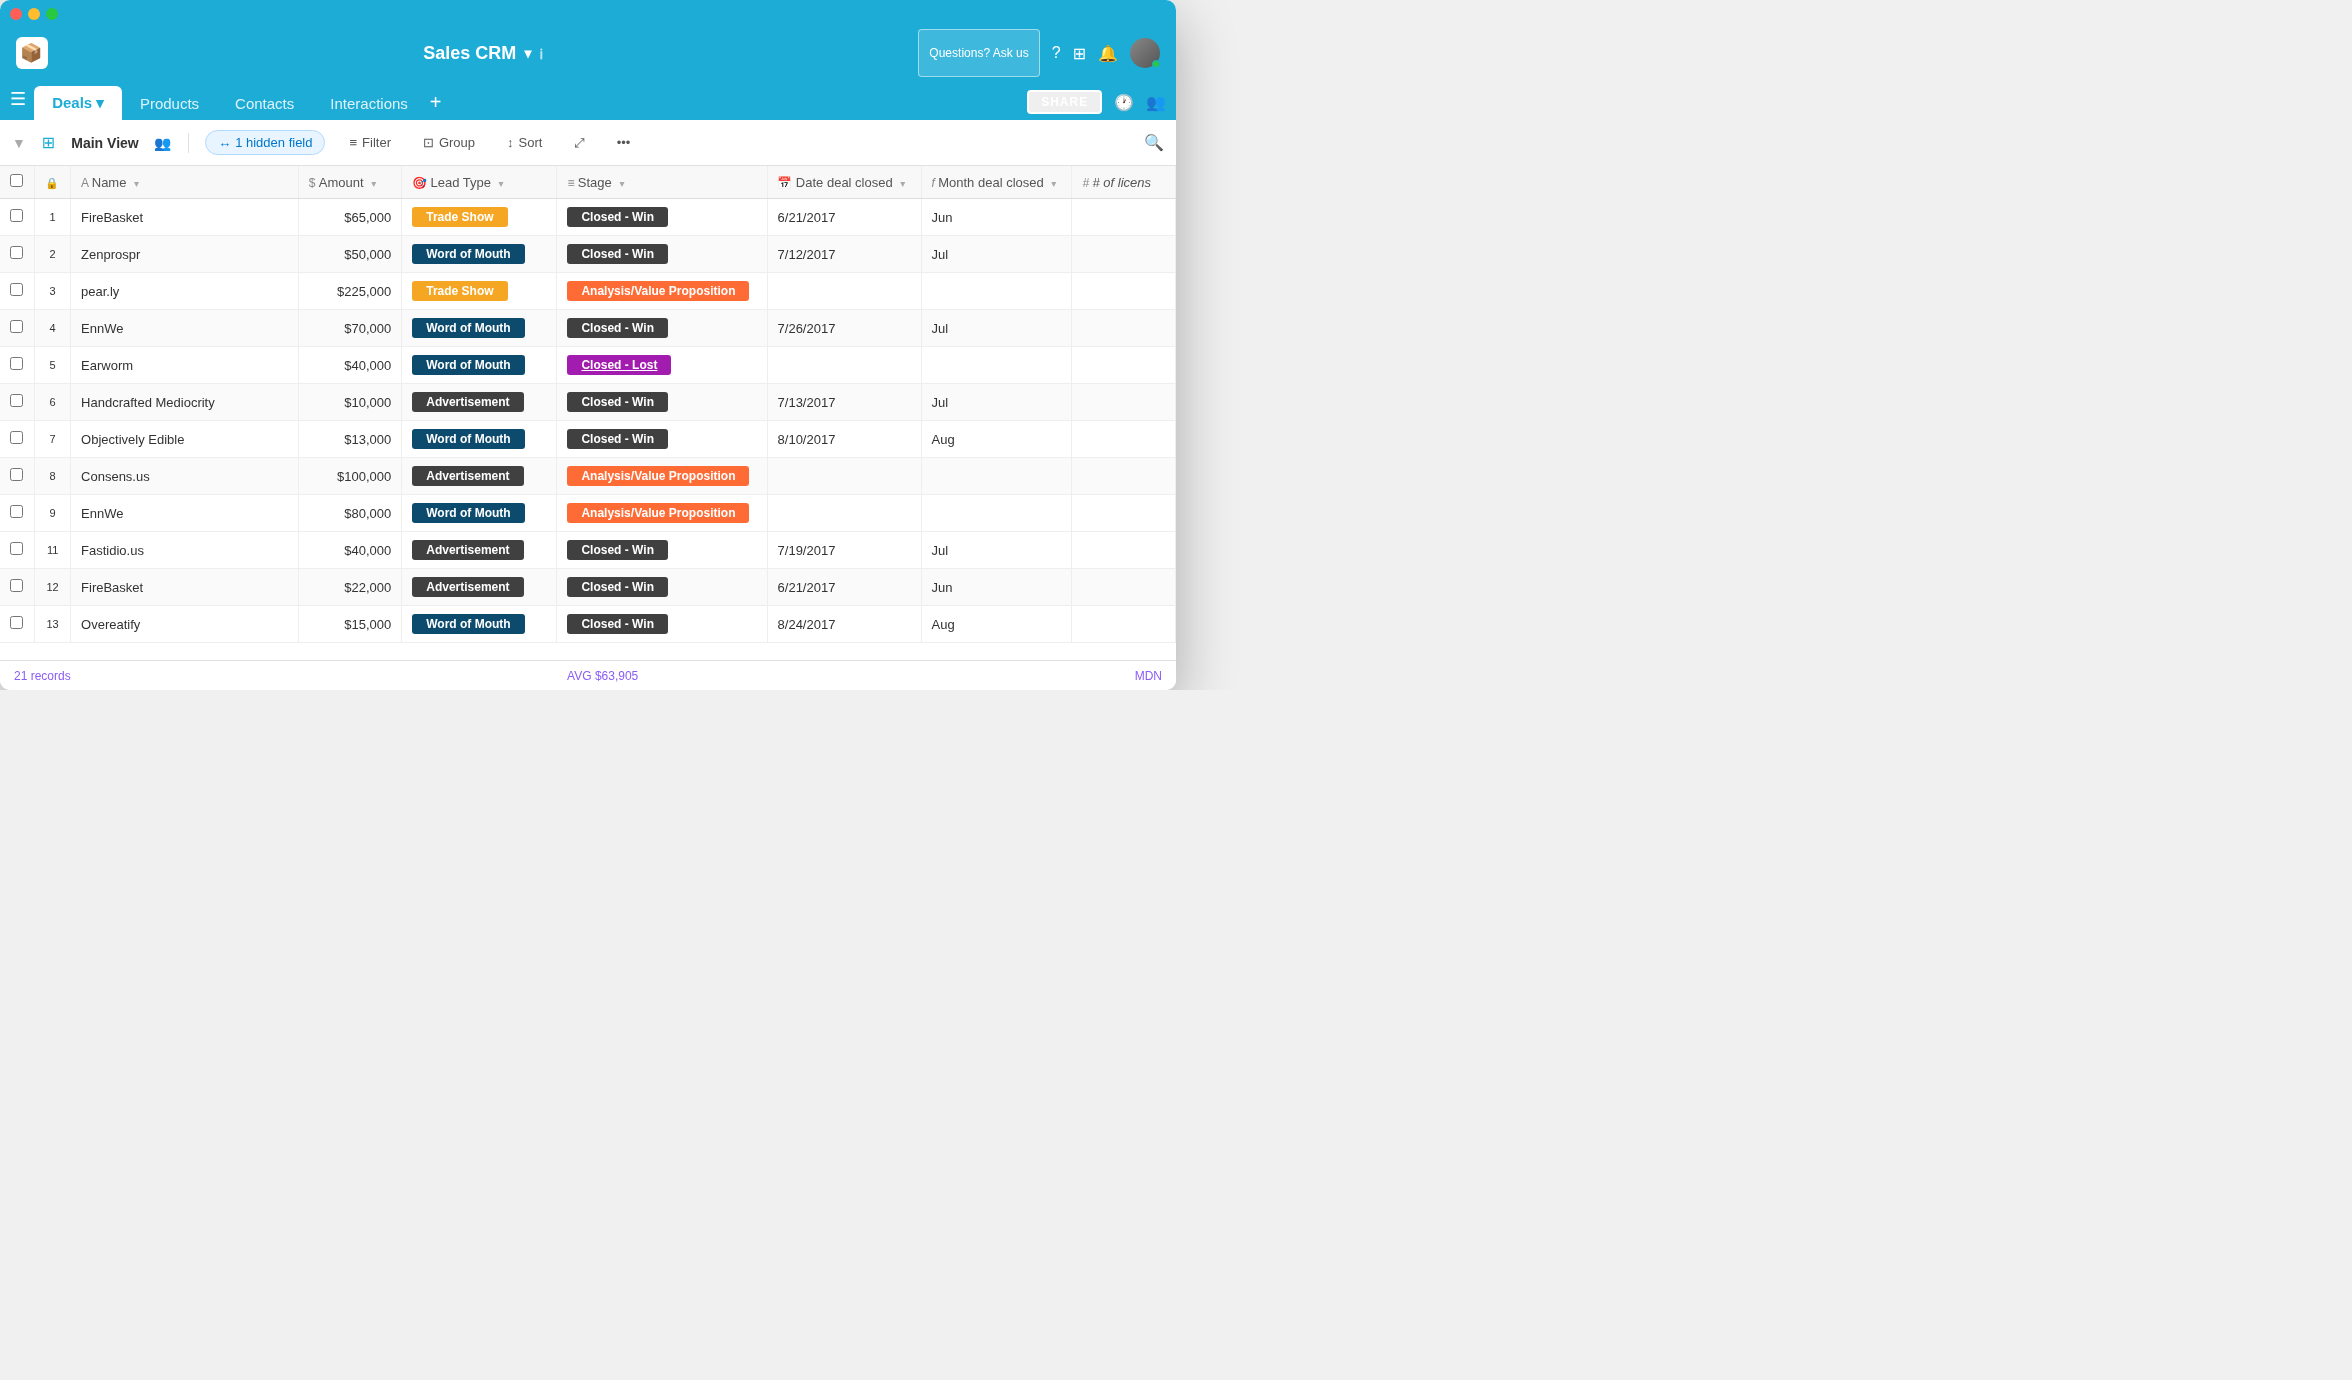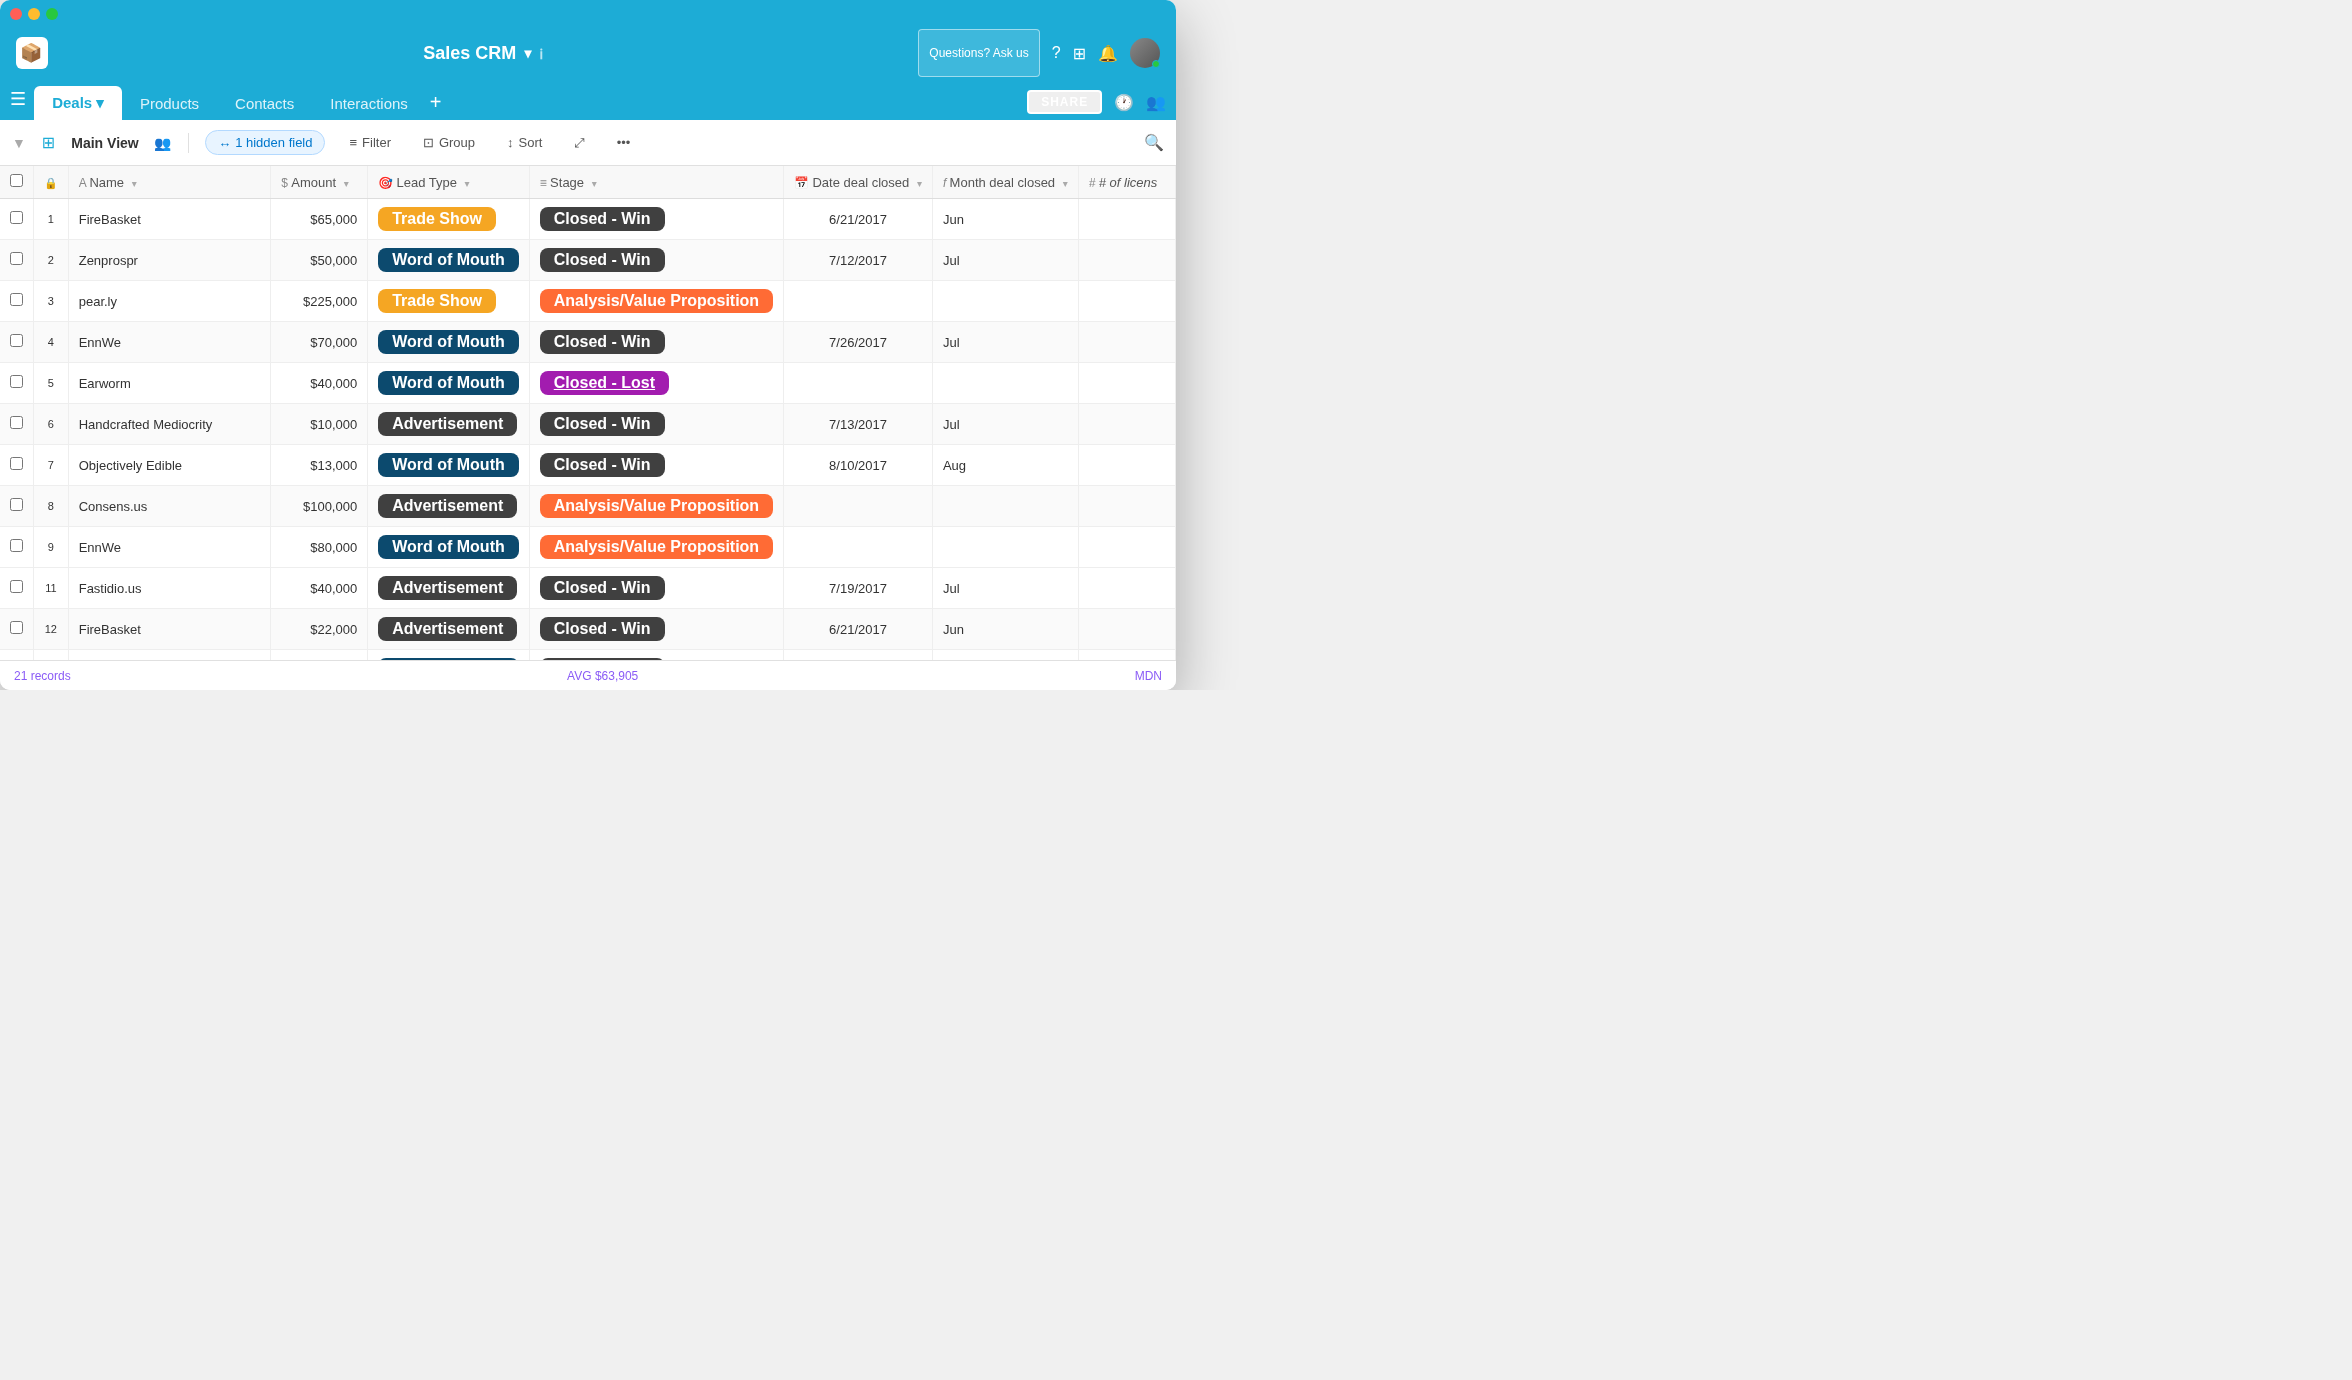--- a/index.html
+++ b/index.html
@@ -45,25 +45,25 @@
     .table thead { position: sticky; top: 0; z-index: 10; }
     .table th { background: #f8f8f8; border-bottom: 1px solid #ddd; border-right: 1px solid #eee; padding: 8px 10px; text-align: left; color: #555; font-weight: 500; white-space: nowrap; }
     .table td { border-bottom: 1px solid #eee; border-right: 1px solid #eee; padding: 8px 10px; color: #333; white-space: nowrap; }
     .row-num { color: #aaa; font-size: 11px; width: 30px; text-align: center; }
     .col-check { width: 24px; }
     .col-name { width: 220px; }
     .col-amount { width: 100px; text-align: right; }
     .col-amount-val { text-align: right; }
     .col-lead { width: 150px; }
     .col-stage { width: 200px; }
-    .col-date { width: 120px; text-align: center; }
+    .col-date { width: 120px; }
     .col-month { width: 130px; }
     .col-license { width: 100px; font-style: italic; }
 
-    .badge { display: inline-block; padding: 3px 14px; border-radius: 8px; font-size: 16px; font-weight: 600; color: #fff; }
+    .badge { display: inline-block; padding: 3px 14px; border-radius: 3px; font-size: 12px; font-weight: 600; color: #fff; }
     .badge-tradeshow { background: #f5a623; color: #fff; }
     .badge-wordofmouth { background: #0c4a6e; color: #fff; }
     .badge-advertisement { background: #404040; color: #fff; }
     .badge-win { background: #404040; }
     .badge-lost { background: #a21caf; text-decoration: underline; }
     .badge-analysis { background: #ff6b35; }
 
     .tr-even { background: #fff; }
     .tr-odd { background: #fafafa; }
 

